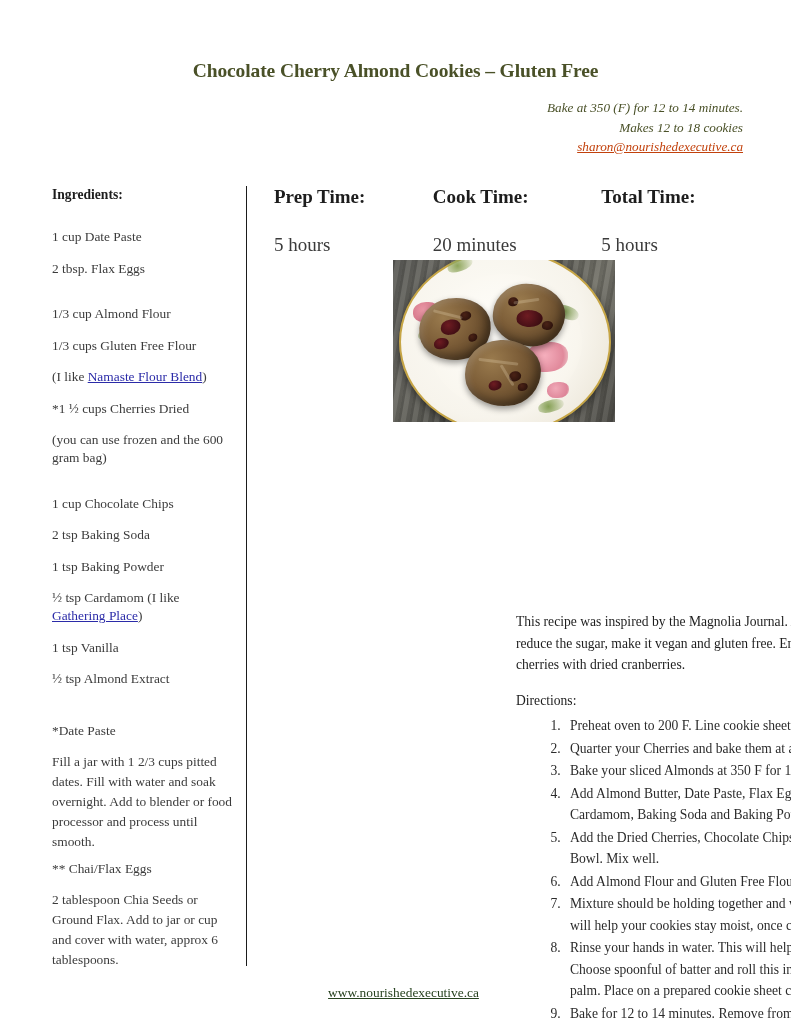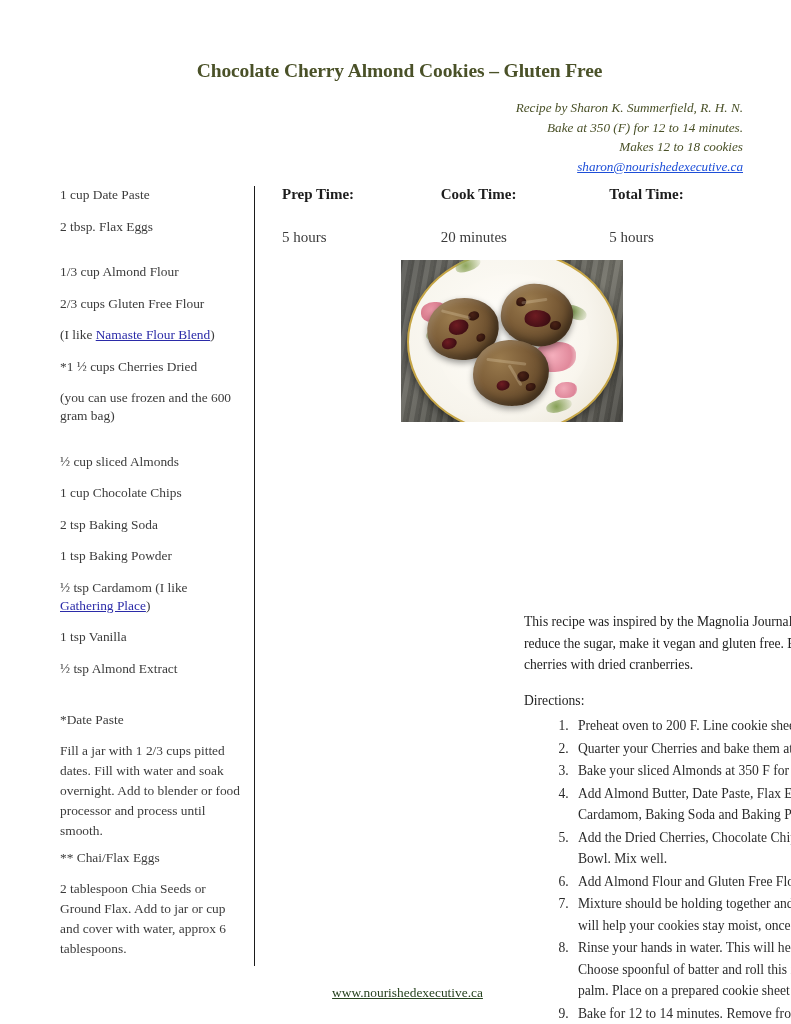--- a/index.html
+++ b/index.html
@@ -11,21 +11,20 @@
     width: 791px;
     height: 1024px;
     position: relative;
     font-family: "Liberation Serif", "DejaVu Serif", serif;
     color: #231f20;
     overflow: hidden;
   }
   .page {
     position: absolute;
     inset: 0;
-    margin-left: 8px;
   }
 
   
   .title {
     position: absolute;
     left: 0;
     right: 0;
     top: 60px;
     text-align: center;
     font-size: 19.5px;
@@ -38,21 +37,21 @@
     right: 48px;
     top: 98px;
     width: 460px;
     text-align: right;
     font-style: italic;
     font-size: 13.2px;
     line-height: 19.5px;
     color: #4a5128;
   }
   .byline a {
-    color: #1d4ed8;
+    color: #c2410c;
   }
 
   
   .divider {
     position: absolute;
     left: 246px;
     top: 186px;
     width: 1px;
     height: 780px;
     background: #1b1b1b;
@@ -99,21 +98,21 @@
 
   
   .right-col {
     position: absolute;
     left: 258px;
     top: 186px;
     width: 490px;
   }
   .times {
     display: flex;
-    font-size: 15px;
+    font-size: 19px;
   }
   .time-cell {
     width: 33.33%;
   }
   .time-cell.c1 { padding-left: 16px; }
   .time-cell.c2 { padding-left: 12px; }
   .time-cell.c3 { padding-left: 22px; }
   .time-label {
     font-weight: bold;
     color: #1d1d1d;
@@ -289,46 +288,45 @@
   }
 </style>
 </head>
 <body>
 
 <div class="page">
 
   <div class="title">Chocolate Cherry Almond Cookies – Gluten Free</div>
 
   <div class="byline">
-    <div>Recipe by Sharon K. Summerfield, R. H. N.</div>
     <div>Bake at 350 (F) for 12 to 14 minutes.</div>
     <div>Makes 12 to 18 cookies</div>
     <div>
       <a href="#">sharon@nourishedexecutive.ca</a>
     </div>
   </div>
 
   <div class="divider"></div>
 
   <div class="left-col">
+    <div class="section-head">Ingredients:</div>
 
     <div class="ing-line">1 cup Date Paste</div>
     <div class="ing-line">2 tbsp. Flax Eggs</div>
 
     <div class="gap"></div>
 
     <div class="ing-line">1/3 cup Almond Flour</div>
-    <div class="ing-line">2/3 cups Gluten Free Flour</div>
+    <div class="ing-line">1/3 cups Gluten Free Flour</div>
     <div class="ing-line"><span>(I like </span><a href="#">Namaste Flour Blend</a><span>)</span></div>
     <div class="ing-line">*1 ½ cups Cherries Dried</div>
     <div class="ing-line wrap">(you can use frozen and the 600 gram bag)</div>
 
     <div class="gap"></div>
 
-    <div class="ing-line">½ cup sliced Almonds</div>
     <div class="ing-line">1 cup Chocolate Chips</div>
     <div class="ing-line">2 tsp Baking Soda</div>
     <div class="ing-line">1 tsp Baking Powder</div>
     <div class="ing-line wrap"><span>½ tsp Cardamom (I like</span><br><a href="#">Gathering Place</a><span>)</span></div>
     <div class="ing-line">1 tsp Vanilla</div>
     <div class="ing-line">½ tsp Almond Extract</div>
 
     <div class="gap"></div>
 
     <div class="note-head">*Date Paste</div>

